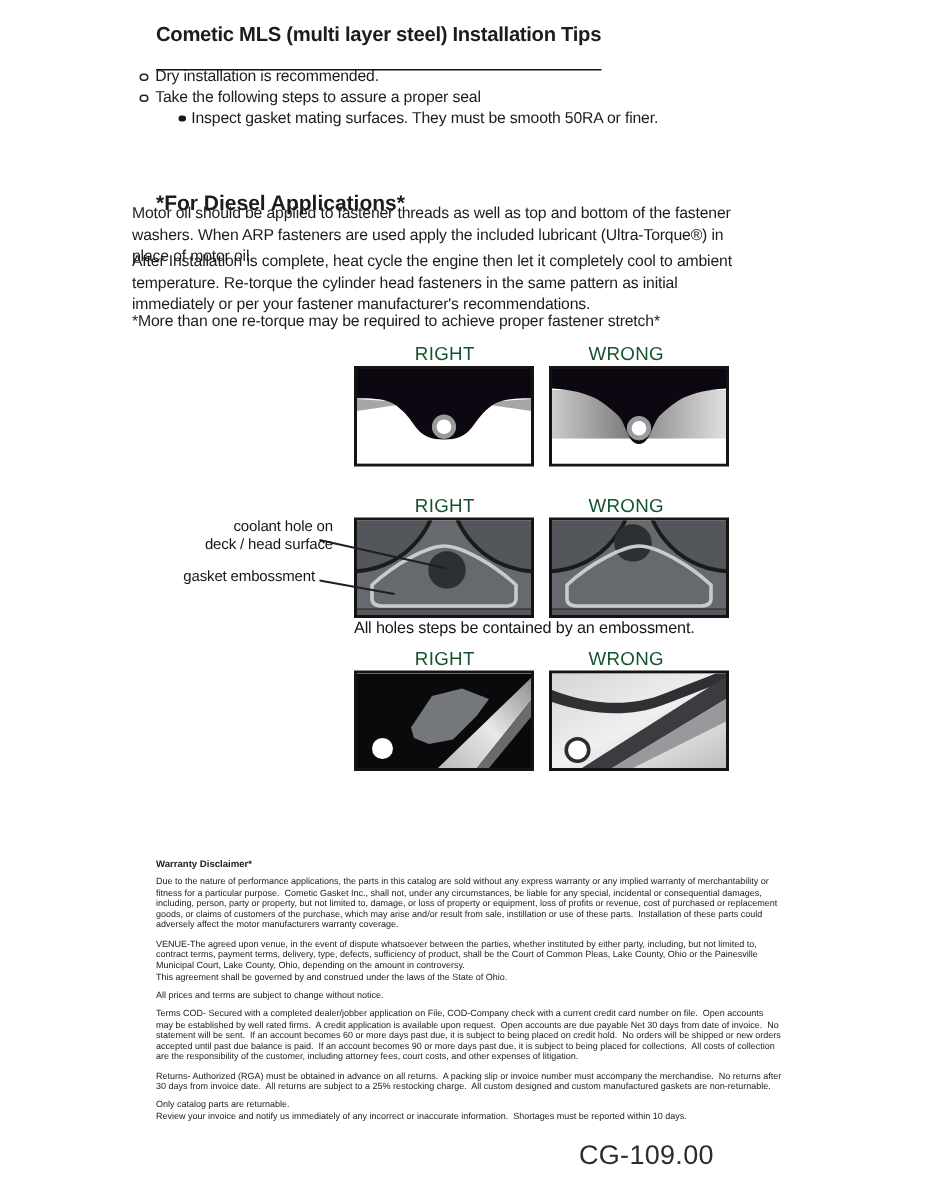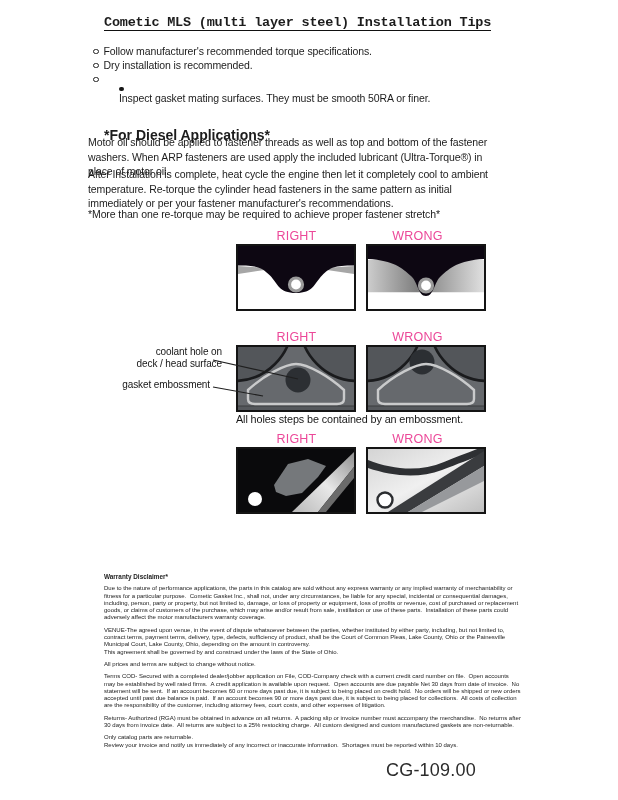--- a/index.html
+++ b/index.html
@@ -1,37 +1,37 @@
 <!DOCTYPE html>
 <html><head>
 <meta charset="utf-8">
 <style>
   html,body{margin:0;padding:0;background:#ffffff;}
   .page{position:relative;width:618px;height:800px;background:#ffffff;overflow:hidden;
         font-family:"Liberation Sans","DejaVu Sans",sans-serif;color:#1c1c1c;}
   .title{position:absolute;left:104px;top:15px;font-size:13.5px;font-weight:bold;
-         letter-spacing:-0.2px;border-bottom:1.6px solid #111;padding-bottom:0;font-family:Liberation Mono, monospace;}
+         letter-spacing:-0.2px;border-bottom:1.6px solid #111;padding-bottom:16px;}
   .tips{position:absolute;left:93px;top:44px;width:480px;font-size:10.5px;line-height:14px;
         letter-spacing:-0.1px;}
   .tip-row{display:flex;align-items:flex-start;}
-  .tip-row.sub{margin-left:26px;flex-direction:column;}
+  .tip-row.sub{margin-left:26px;}
   .marker-o{flex:0 0 auto;width:3.5px;height:3.5px;border:1px solid #222;border-radius:50%;
             margin:4.5px 5px 0 0;}
   .marker-f{flex:0 0 auto;width:4.5px;height:4.5px;background:#161616;border-radius:50%;
             margin:4.5px 4px 0 0;}
   .diesel-head{position:absolute;left:104px;top:127px;font-size:14px;font-weight:bold;}
   .para{position:absolute;left:88px;width:420px;font-size:10.5px;line-height:14.5px;
         letter-spacing:-0.1px;white-space:pre-wrap;}
   .p1{top:135px;}
   .p2{top:167px;}
   .note{top:207px;}
   .diag-row{position:absolute;left:236px;width:254px;}
   .r1{top:229px;} .r2{top:330px;} .r3{top:432px;}
   .pair-labels{display:flex;width:252px;}
-  .pair-labels span{width:121px;text-align:center;font-size:12.5px;letter-spacing:0.2px;color:#ec4899;}
+  .pair-labels span{width:121px;text-align:center;font-size:12.5px;letter-spacing:0.2px;color:#14532d;}
   .pair-frames{display:flex;gap:10px;margin-top:1px;}
   .frame{width:116px;height:63px;border:2.5px solid #141414;background:#fff;}
   .frame svg{display:block;}
   .caption{margin-top:2px;font-size:10.8px;line-height:11.5px;letter-spacing:-0.1px;width:236px;color:#161616;}
   .annot{position:absolute;width:106px;text-align:right;font-size:10px;line-height:12px;
          letter-spacing:-0.1px;white-space:pre-wrap;color:#161616;}
   .annot-coolant{left:116px;top:346px;}
   .annot-emboss{left:104px;top:379px;}
   .leader-svg{position:absolute;left:212px;top:350px;pointer-events:none;z-index:5;}
   .disclaimer{position:absolute;left:104px;top:573px;width:417px;font-size:6px;line-height:7.3px;
@@ -43,28 +43,25 @@
 </head>
 <body>
 
 <div class="page">
 
   <div class="title">Cometic MLS (multi layer steel) Installation Tips</div>
 
   <div class="tips">
     <div class="tip-row">
       <span class="marker-o"></span>
-      <span>Follow manufacturer's recommended torque specifications.</span>
+      <span>Dry installation is recommended.</span>
     </div>
     <div class="tip-row">
       <span class="marker-o"></span>
-      <span>Dry installation is recommended.</span>
-    </div>
-    <div class="tip-row">
-      <span class="marker-o"></span>
+      <span>Take the following steps to assure a proper seal</span>
     </div>
     <div class="tip-row sub">
       <span class="marker-f"></span>
       <span>Inspect gasket mating surfaces.  They must be smooth 50RA or finer.</span>
     </div>
   </div>
 
   <div class="diesel-head">*For Diesel Applications*</div>
   <div class="para p1">Motor oil should be applied to fastener threads as well as top and bottom of the fastener washers. When ARP fasteners are used apply the included lubricant (Ultra-Torque®) in place of motor oil.</div>
   <div class="para p2">After Installation is complete, heat cycle the engine then let it completely cool to ambient temperature. Re-torque the cylinder head fasteners in the same pattern as initial immediately or per your fastener manufacturer's recommendations.</div>

